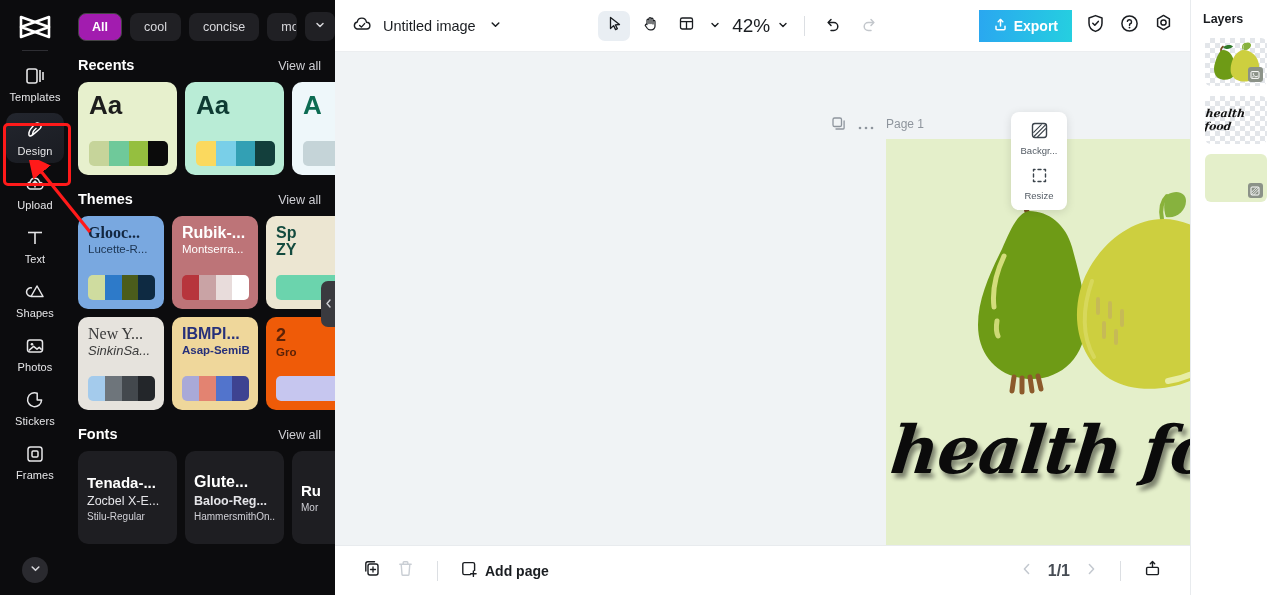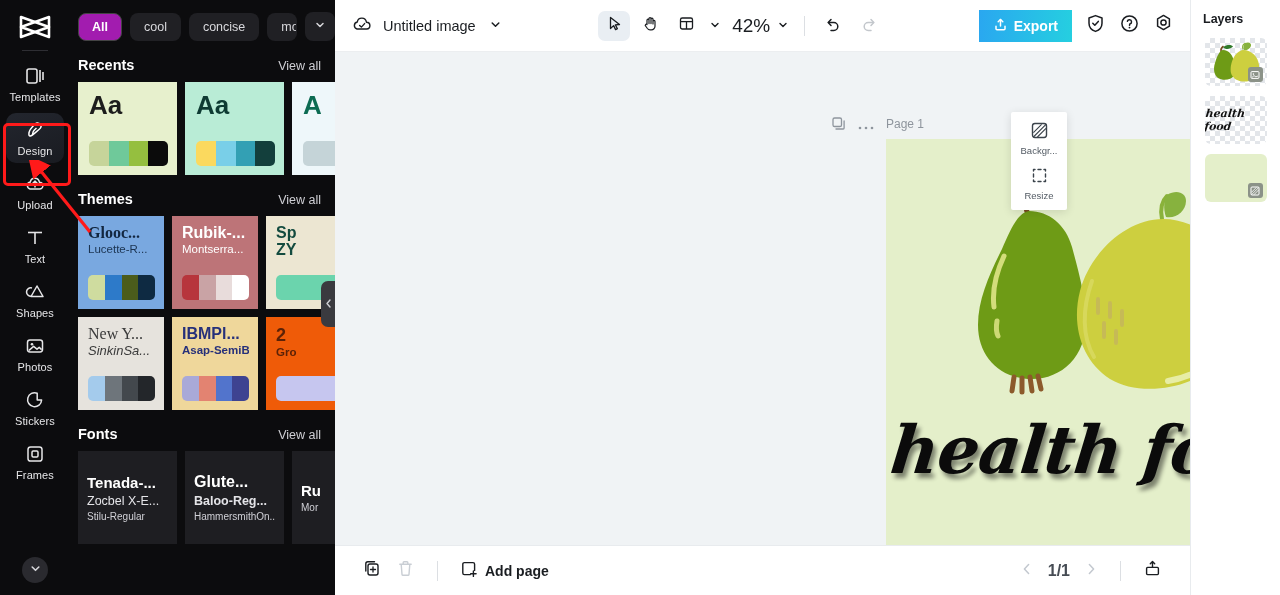--- a/index.html
+++ b/index.html
@@ -59,21 +59,21 @@
   .pill.truncated { max-width: 62px; overflow: hidden; }
 
   .sec-head {
     display: flex; justify-content: space-between; align-items: baseline;
     padding: 16px 14px 9px 8px;
   }
   .sec-title { color: #fff; font-size: 14.5px; font-weight: bold; }
   .sec-viewall { color: #cfcfd4; font-size: 12.5px; cursor: pointer; }
 
   .strip { display: flex; gap: 8px; padding-left: 8px; position: relative; }
-  .card { border-radius: 0; flex: 0 0 auto; overflow: hidden; cursor: pointer; }
+  .card { border-radius: 10px; flex: 0 0 auto; overflow: hidden; cursor: pointer; }
 
   
   .rcard { width: 99px; height: 93px; padding: 10px 9px 9px 11px; display: flex; flex-direction: column; justify-content: space-between;}
   .rcard .aa { font-size: 26px; font-weight: bold; line-height: 1; }
   .swatches { display: flex; height: 25px; border-radius: 5px; overflow: hidden; }
   .swatches span { flex: 1; }
 
   
   .tcard { width: 86px; height: 93px; padding: 9px 9px 9px 10px; display: flex; flex-direction: column; justify-content: space-between; }
   .tcard .t1 { font-size: 16px; font-weight: bold; line-height: 1.05; white-space: nowrap; overflow: hidden; }
@@ -130,21 +130,21 @@
   .script-text {
     position: absolute; left: 0; right: 0; top: 272px; text-align: center;
     font-family: "DejaVu Serif", serif; font-style: italic; font-weight: bold;
     font-size: 66px; color: #0b0b0b; letter-spacing: -1px;
     text-shadow: 4px 5px 4px rgba(0,0,0,0.45);
     transform: skewX(-6deg);
   }
 
   .float-tools {
     position: absolute; right: 123px; top: 60px; width: 56px; background: #fff;
-    border-radius: 2px; box-shadow: 0 2px 10px rgba(0,0,0,.12);
+    border-radius: 8px; box-shadow: 0 2px 10px rgba(0,0,0,.12);
     padding: 9px 0; display: flex; flex-direction: column; gap: 10px; align-items: center;
   }
   .float-tool { display: flex; flex-direction: column; align-items: center; gap: 3px; cursor: pointer; width: 100%; }
   .float-tool span { font-size: 9.5px; color: #525a63; max-width: 50px; overflow: hidden; white-space: nowrap; text-align: center; }
 
   
   .bottombar {
     height: 50px; flex: 0 0 50px; background: #fff; border-top: 1px solid #e8ebee;
     display: flex; align-items: center; padding: 0 28px; gap: 14px;
   }

